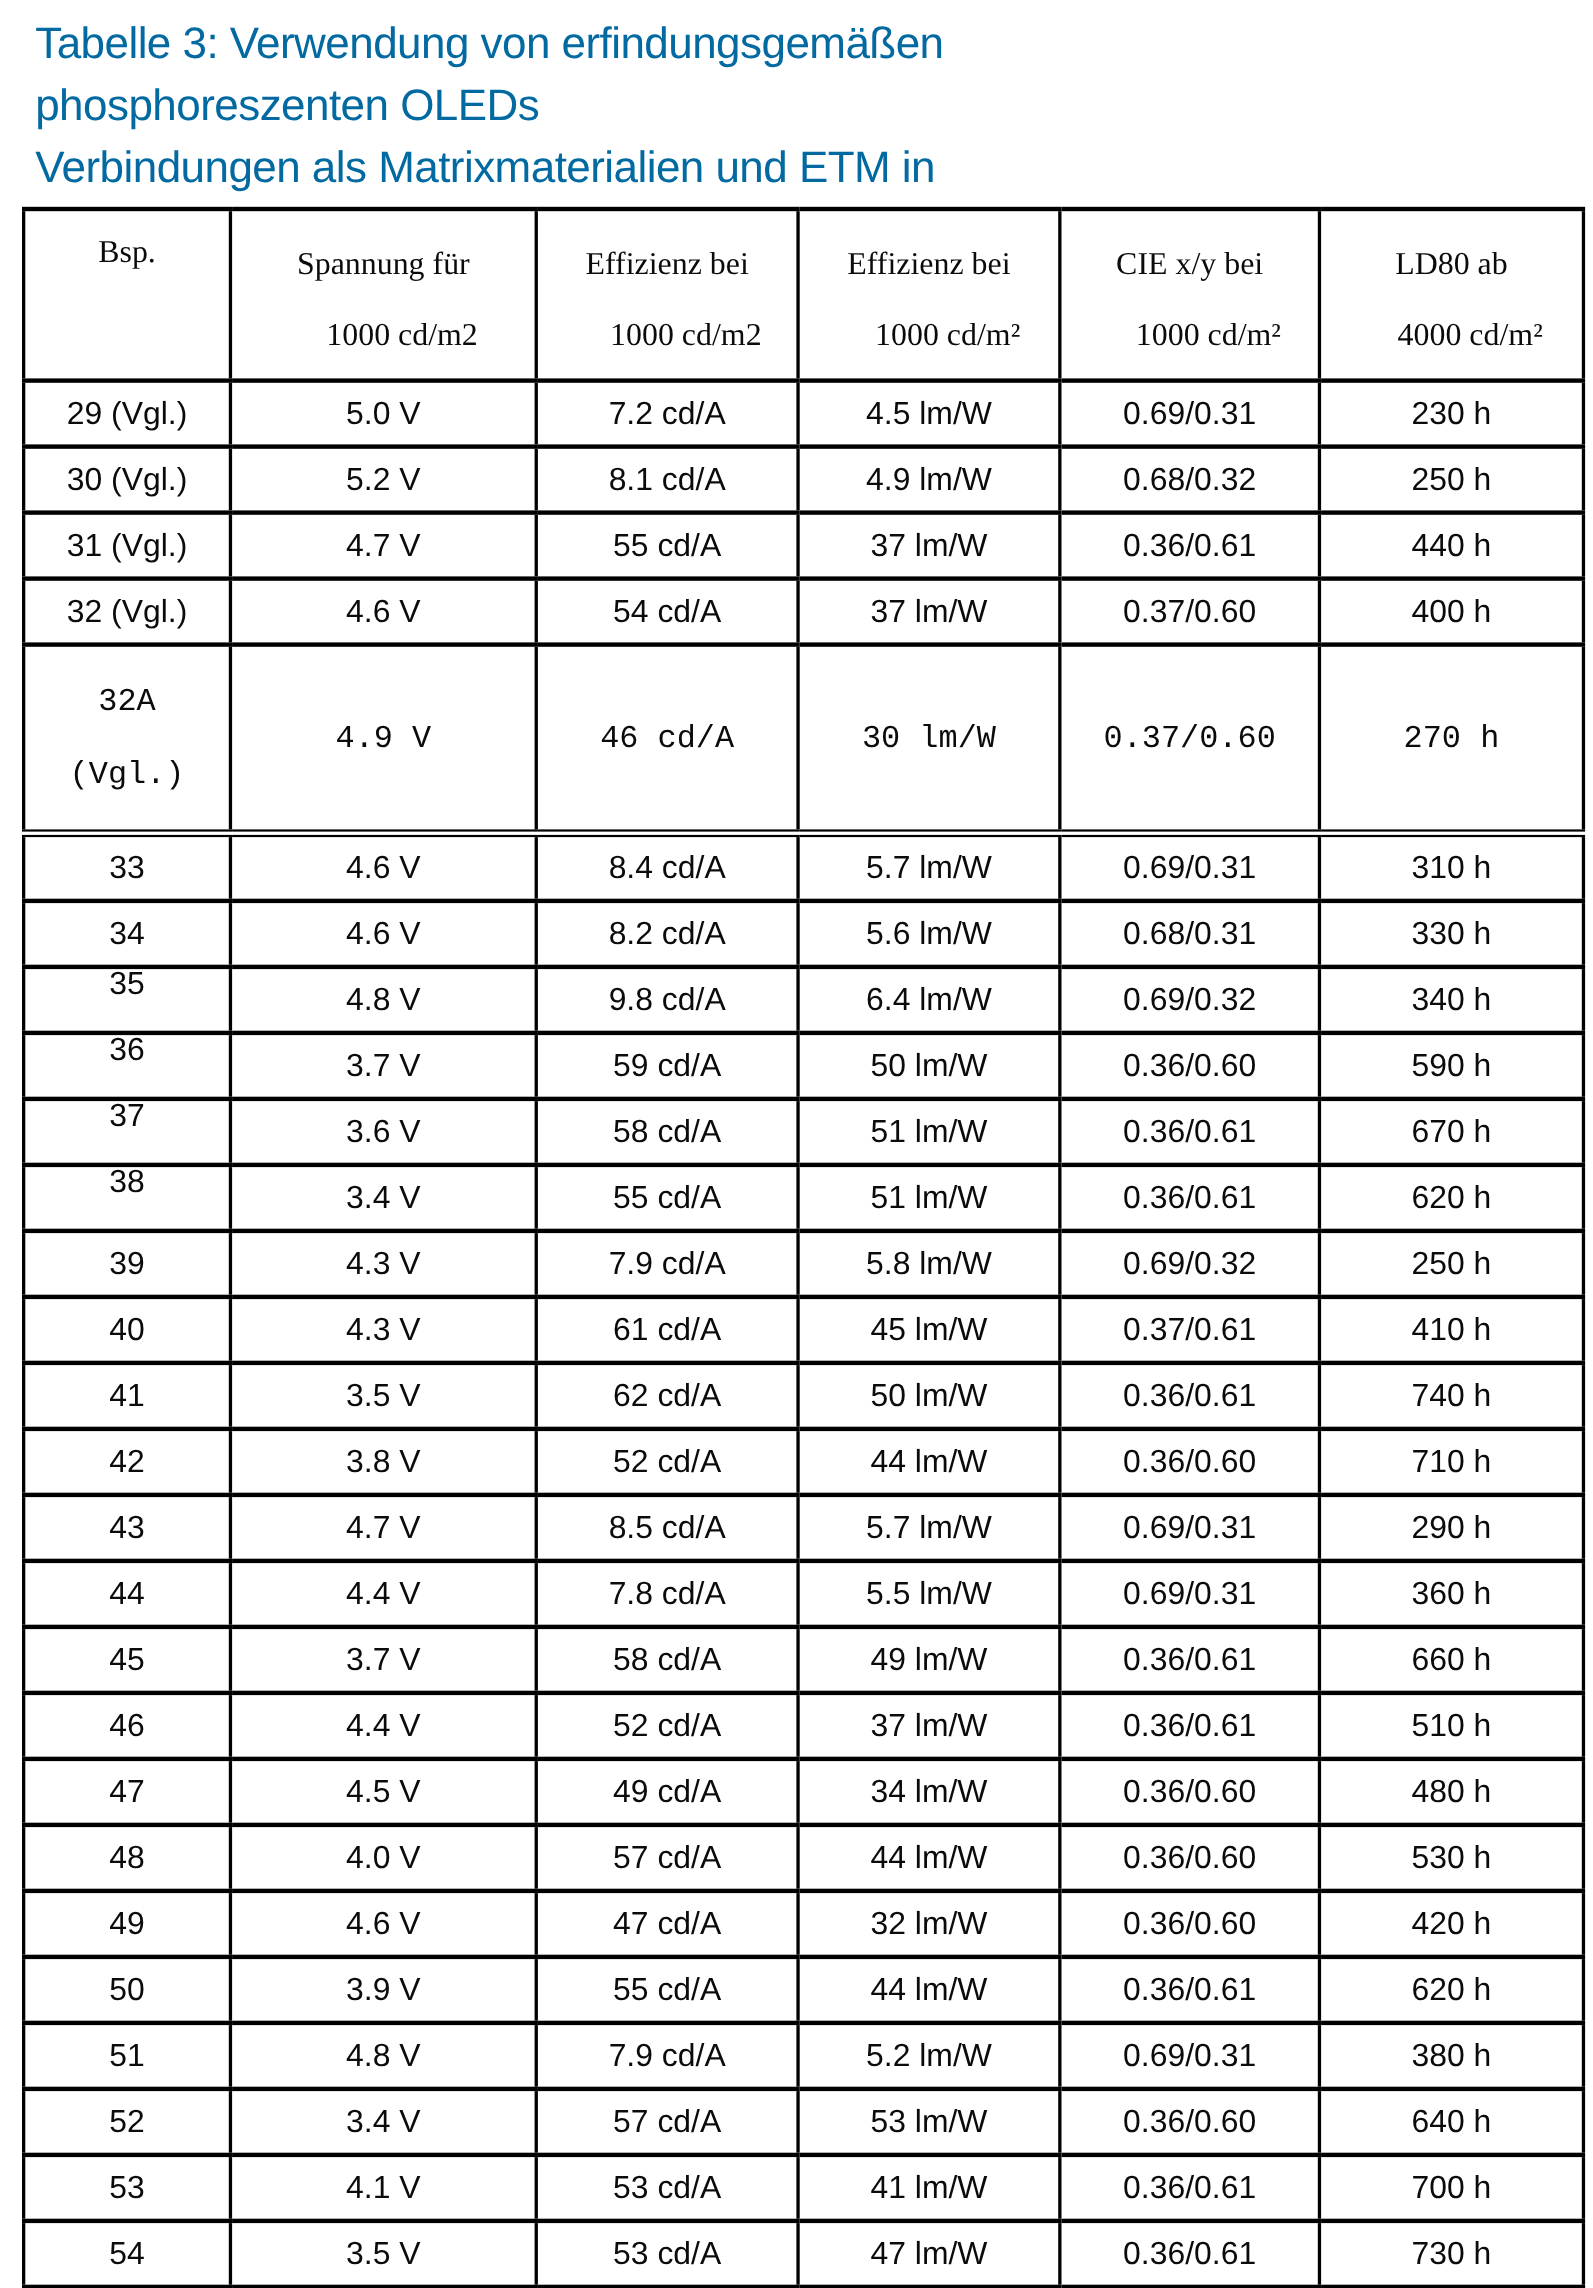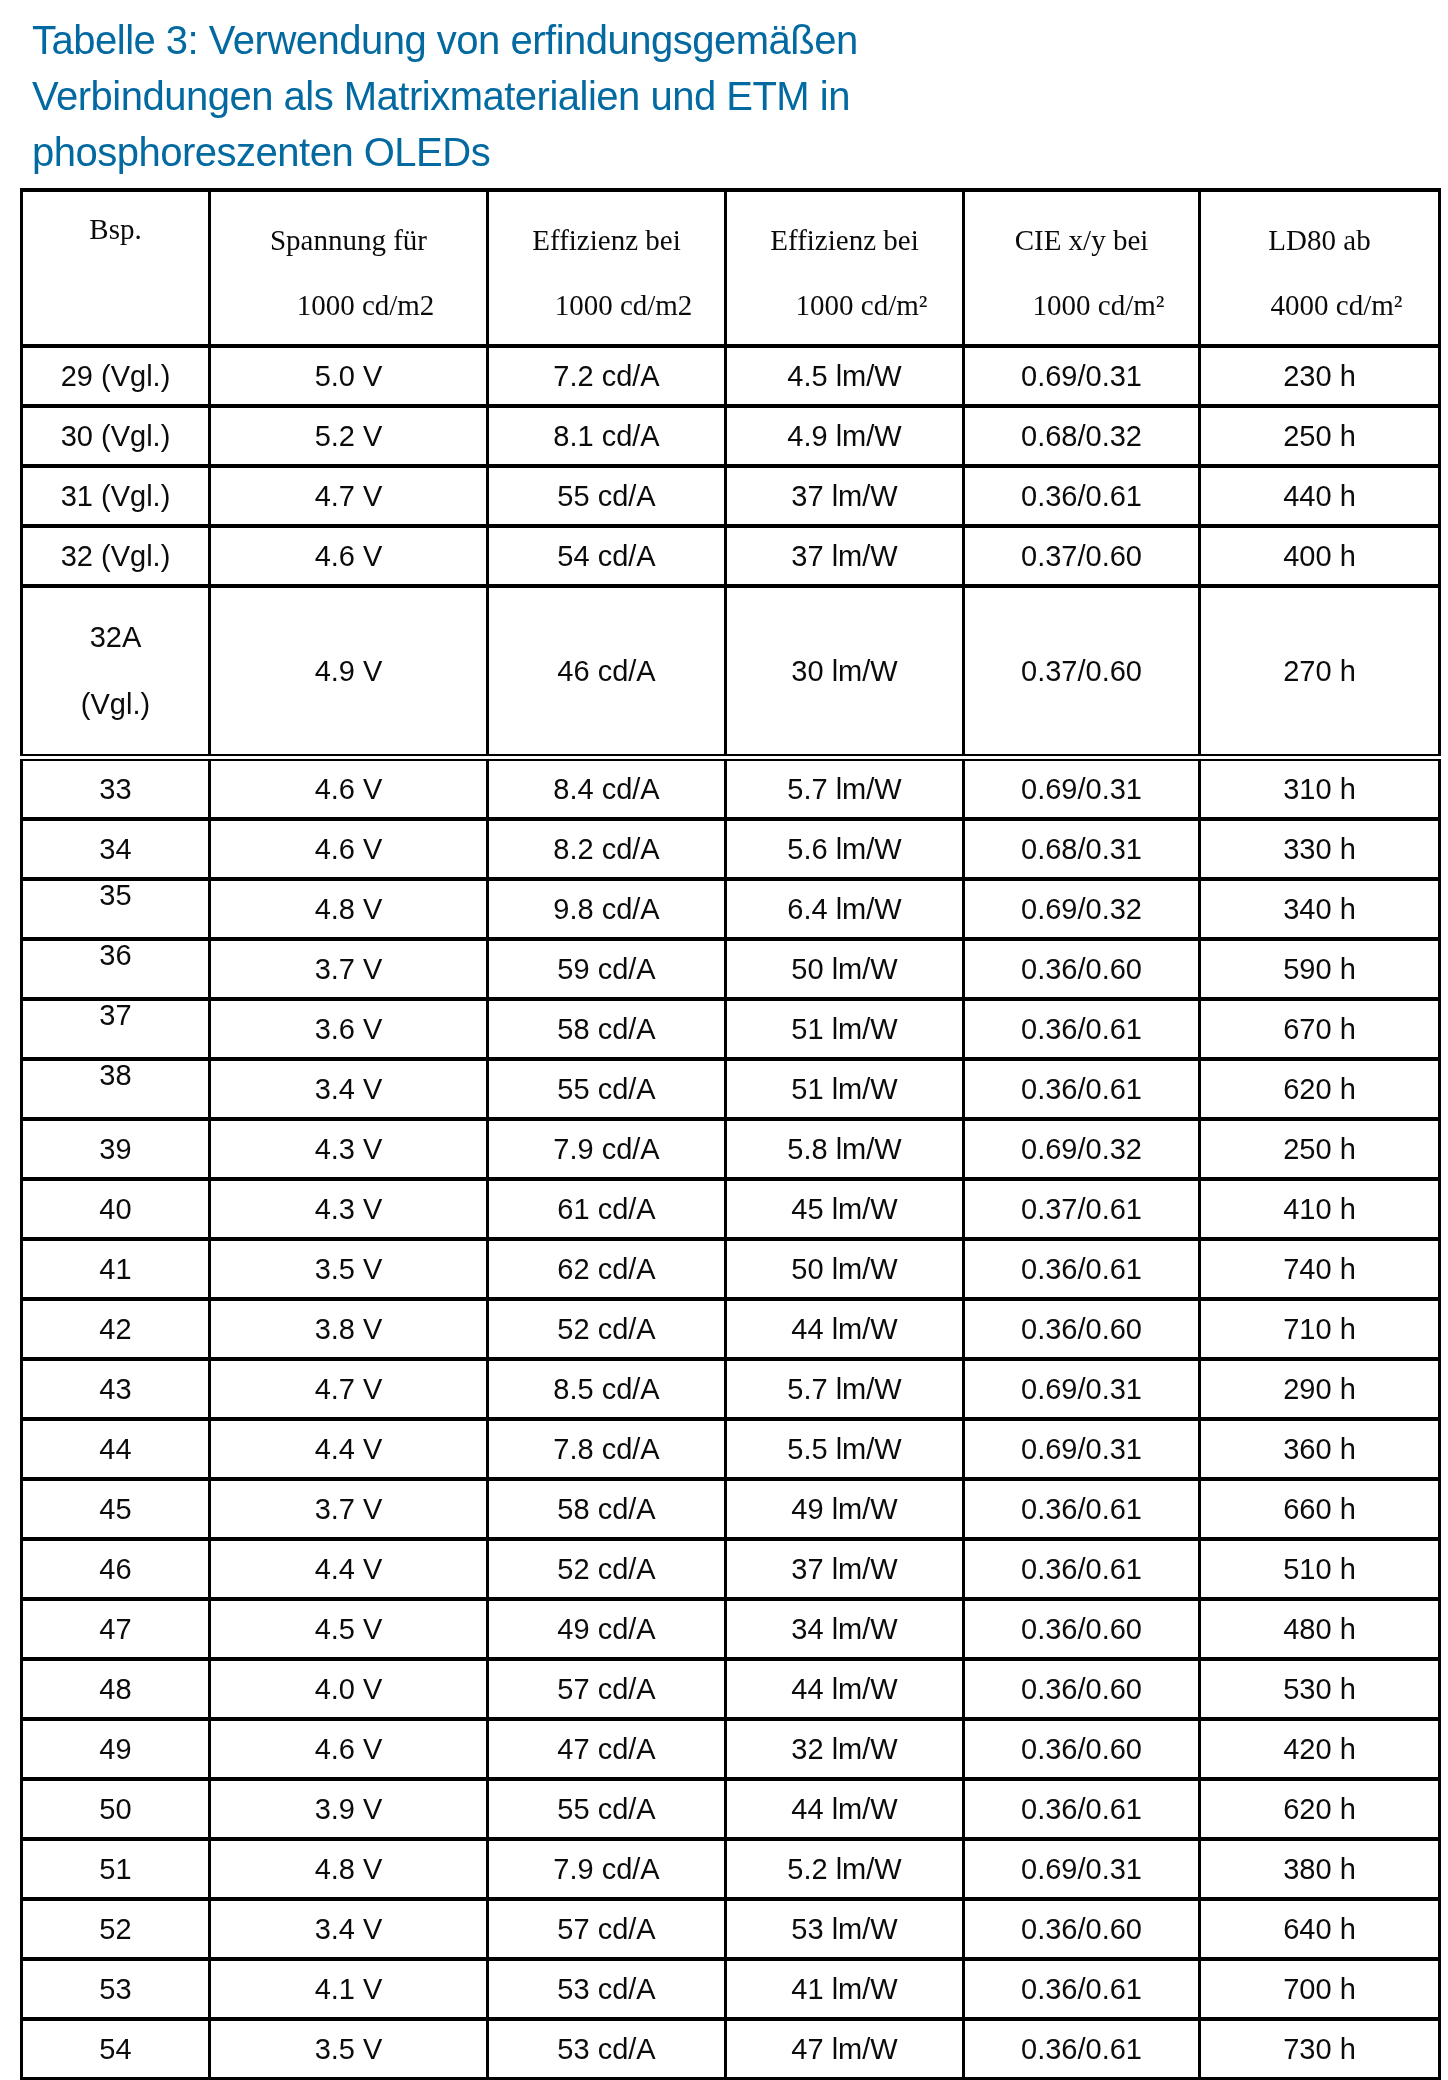--- a/index.html
+++ b/index.html
@@ -37,34 +37,34 @@
     overflow:hidden;
   }
   thead th{height:152px;font-family:Liberation Serif, serif;}
   thead .h1{margin-top:10px;}
   thead .h2{margin-top:32px;margin-left:34px;}
   thead th.c-bsp .h1{margin-top:-46px;}
   tbody td{height:56px;}
   tr.tall td{height:166px;}
   tr.tall td .bsp2{margin-top:34px;}
   .bsp2:empty{display:none;}
-  tr.sep-after td{border-bottom:7px double #000;}
+  tr.sep-after td{border-bottom:7px double #000;font-family:Liberation Mono, monospace;}
   
   tr.num-high td.c-bsp{vertical-align:top;}
   tr.num-high td.c-bsp .bsp1{margin-top:-2px;}
 </style>
 </head>
 <body>
 
 <div class="page">
 
   <div class="title">
     <div>Tabelle 3: Verwendung von erfindungsgemäßen</div>
+    <div>phosphoreszenten OLEDs</div>
     <div>Verbindungen als Matrixmaterialien und ETM in</div>
-    <div>phosphoreszenten OLEDs</div>
   </div>
 
   <table class="results">
     <colgroup>
       <col style="width:188px">
       <col style="width:278px">
       <col style="width:238px">
       <col style="width:238px">
       <col style="width:236px">
       <col style="width:240px">

